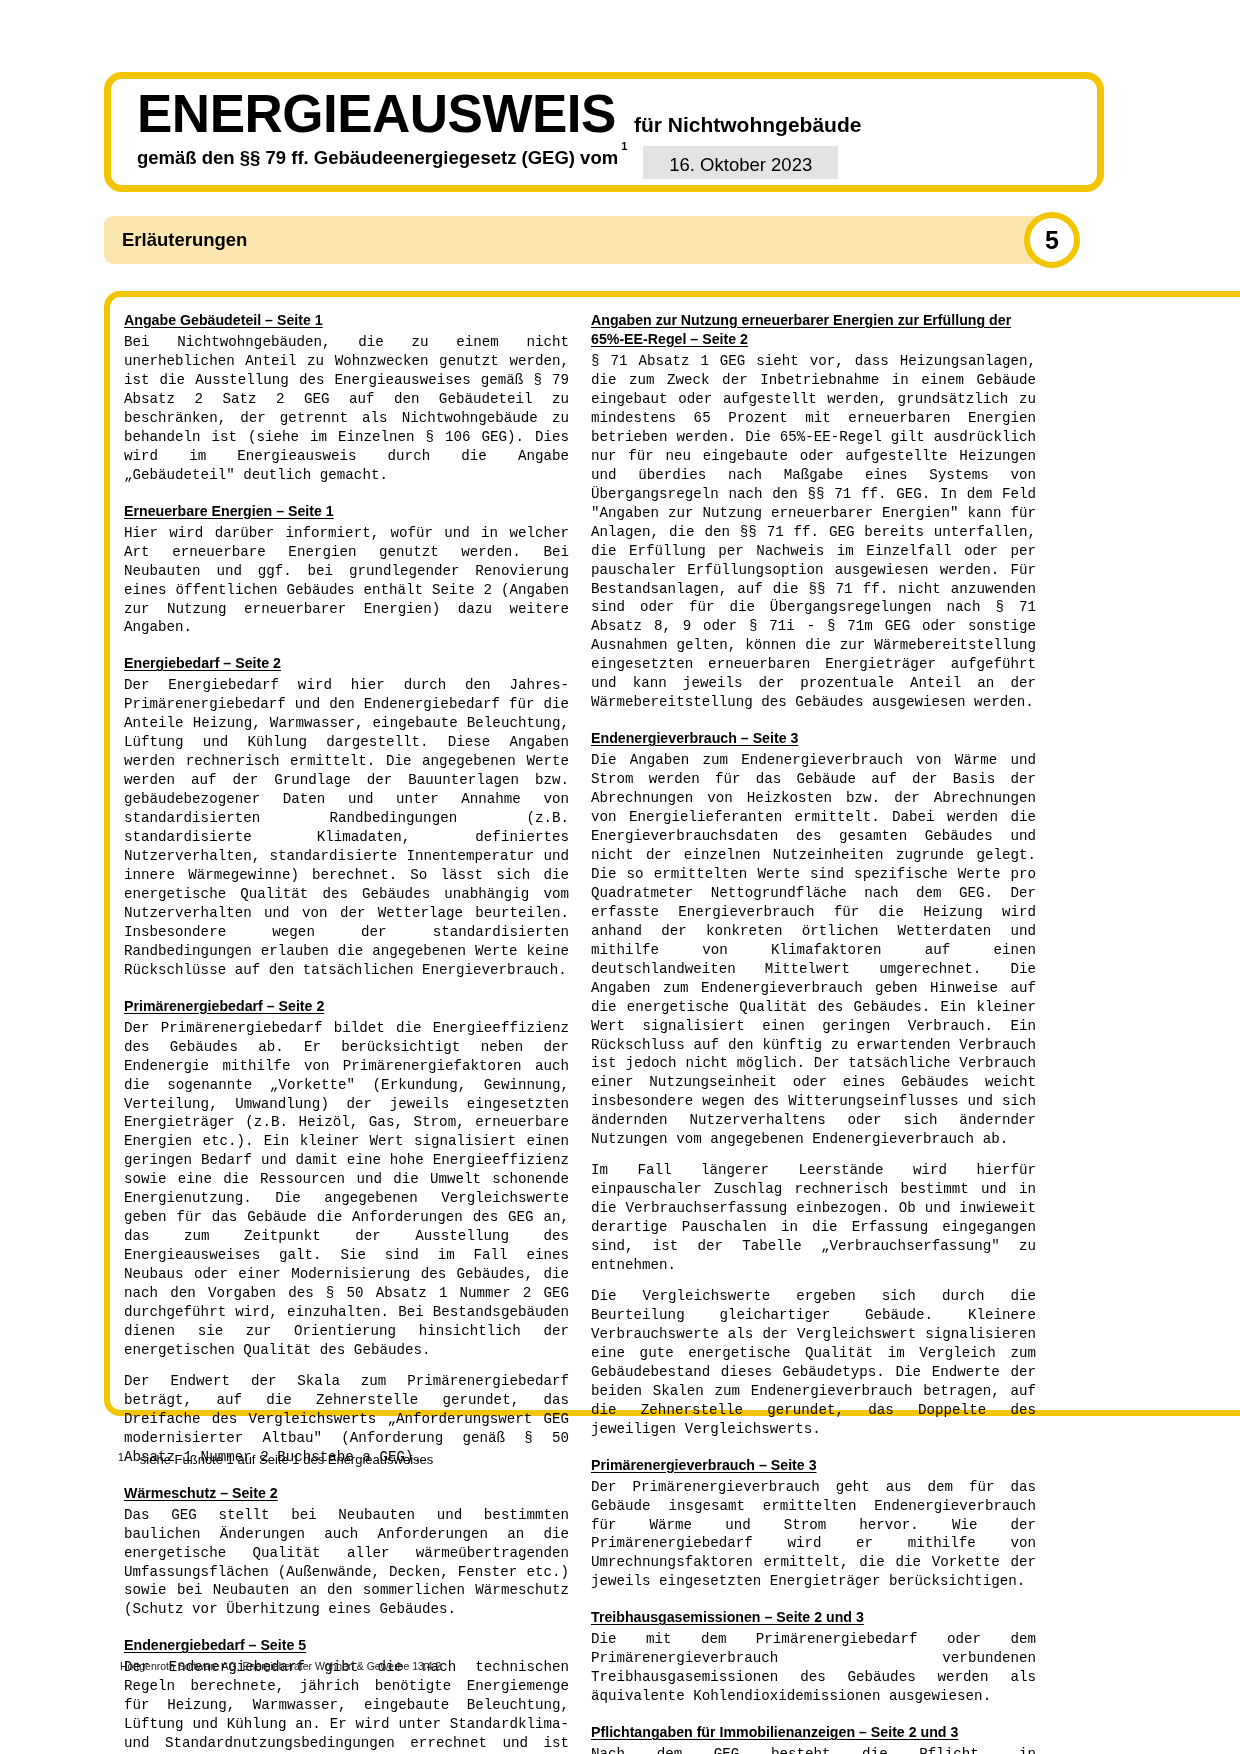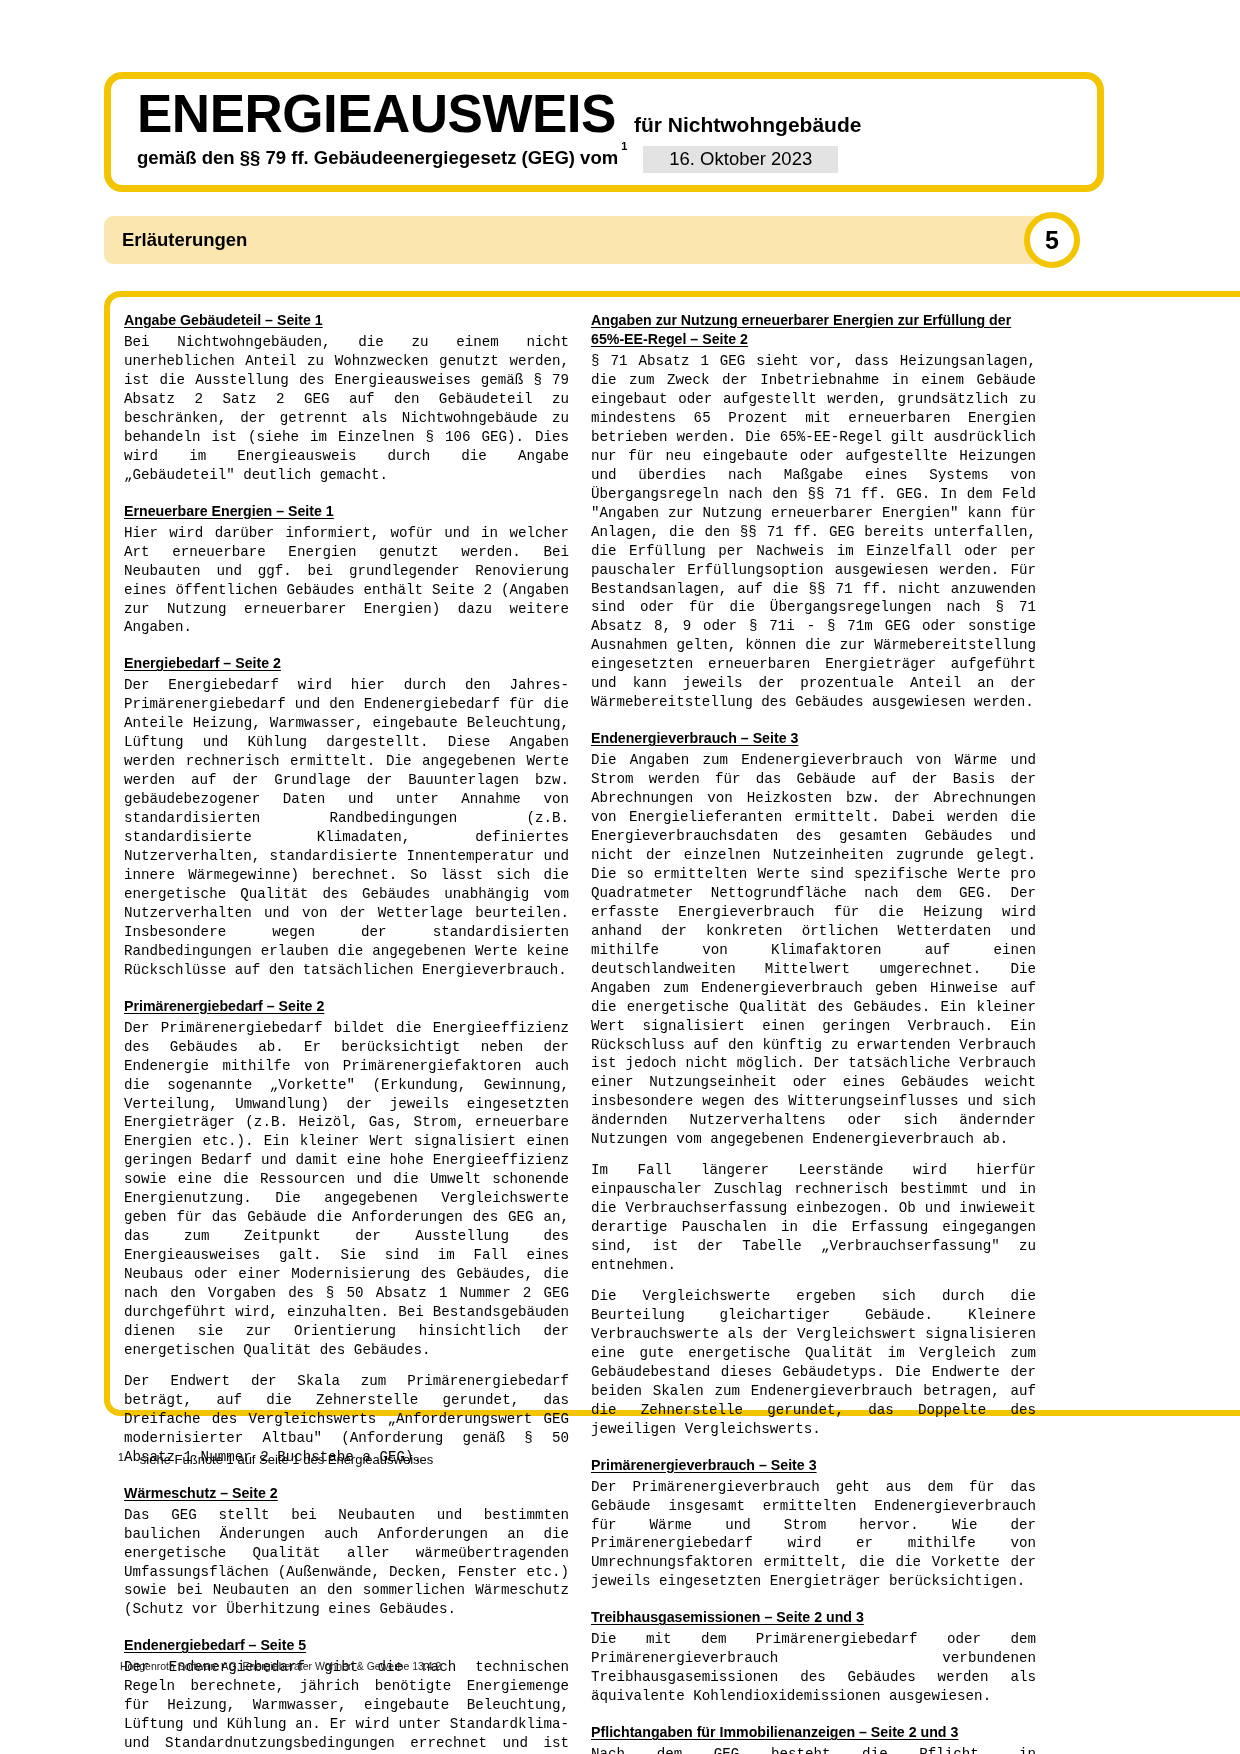--- a/index.html
+++ b/index.html
@@ -78,21 +78,21 @@
     margin-left: 3px;
     line-height: 1;
     position: relative;
     top: -6px;
   }
   .date-field {
     margin-left: 16px;
     background: #e3e3e3;
     font-size: 18.5px;
     font-weight: normal;
-    padding: 2px 26px 3px 26px;
+    padding: 8px 26px 3px 26px;
     white-space: nowrap;
     position: relative;
     top: -1px;
   }
 
   
   .section-bar {
     position: absolute;
     left: 104px;
     top: 216px;

